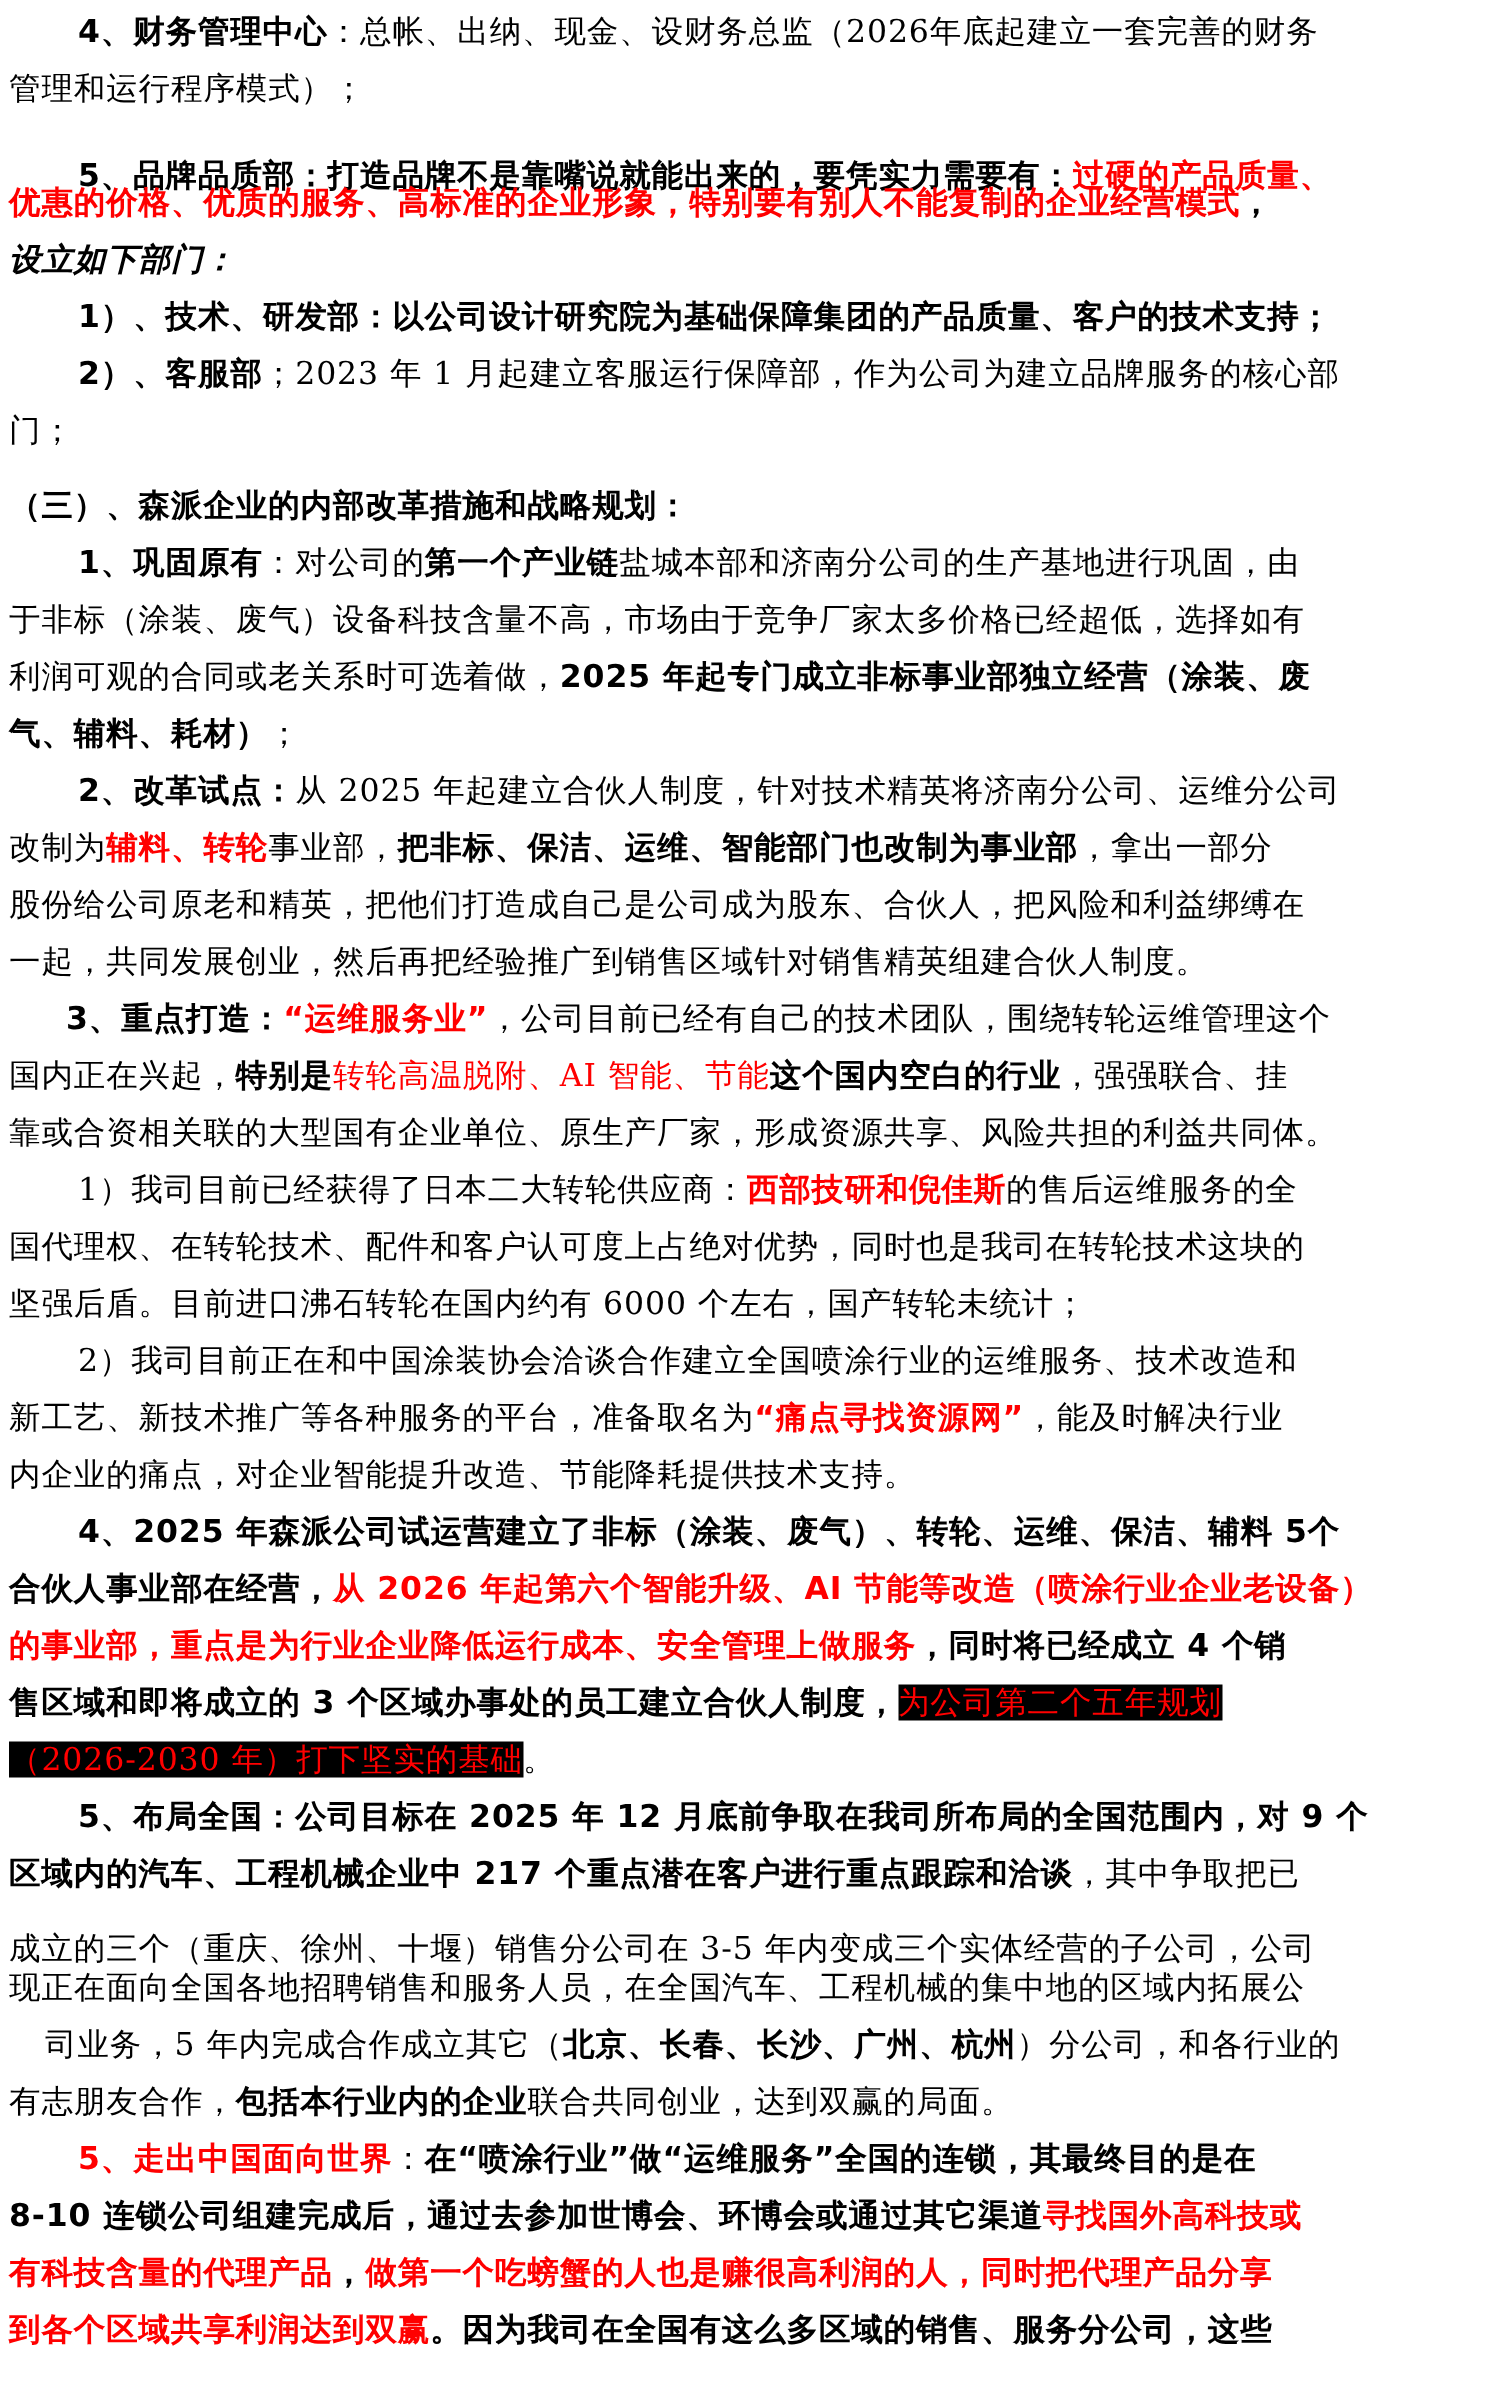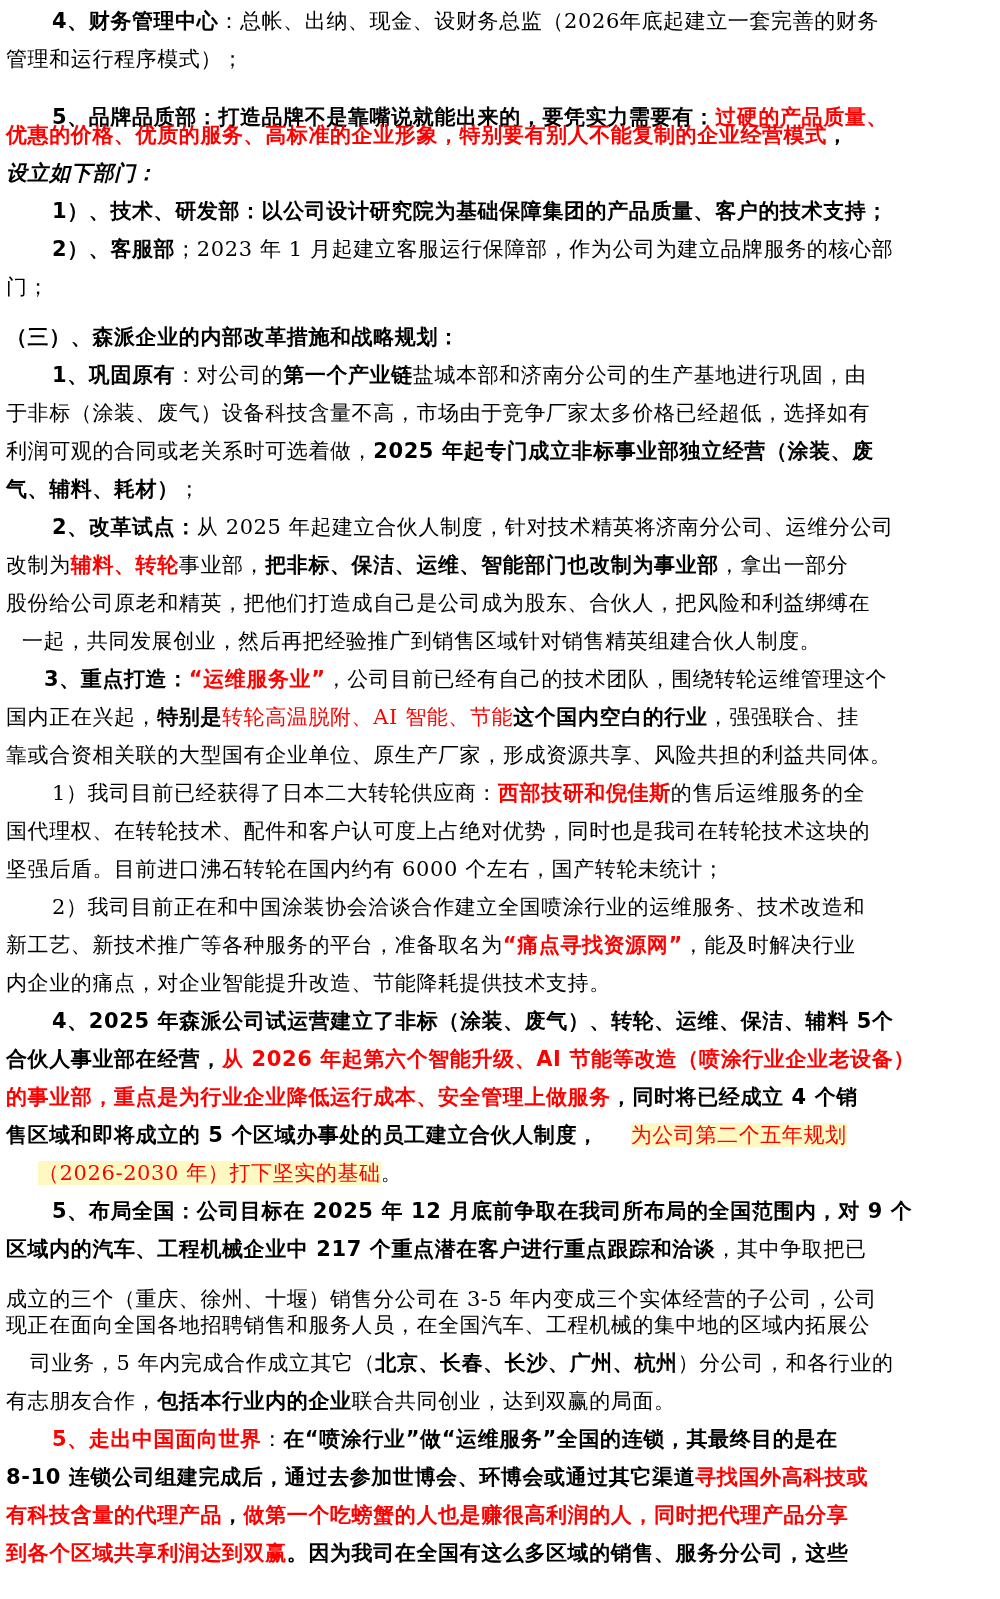--- a/index.html
+++ b/index.html
@@ -4,21 +4,21 @@
 <style>
   html, body { margin:0; padding:0; background:#ffffff; }
   body { width:1000px; height:1599px; overflow:hidden; position:relative;
          font-family:"DejaVu Serif","Liberation Serif",serif; color:#000; }
   .page { position:absolute; left:0; top:0; width:1000px; }
   .line { position:absolute; left:0; width:1000px; height:38px; line-height:38px;
           font-size:21px; white-space:nowrap; letter-spacing:0.6px; }
   .b { font-weight:bold; font-family:"DejaVu Sans","Liberation Sans",sans-serif; }
   .r { color:#ff0000; }
   .u { text-underline-offset:3px; }
-  .hl { background:#fef9c3;margin-left:32px; }
+  .hl { background:#000000; }
 </style>
 </head>
 <body>
 
 <div class="page" id="page">
     <div class="line" style="top: 2px; padding-left: 52px;"><span style="display: inline-block; transform-origin: 0px 50%;"><span class="b">4、财务管理中心</span><span class="">：总帐、出纳、现金、设财务总监（2026年底起建立一套完善的财务</span></span></div>
     <div class="line" style="top: 40px; padding-left: 6px;"><span style="display: inline-block; transform-origin: 0px 50%;"><span class="">管理和运行程序模式）；</span></span></div>
     <div class="line" style="top: 78px; padding-left: 52px;"><span style="display: inline-block; transform-origin: 0px 50%; margin-top: 20px;"><span class="b">5、品牌品质部：打造品牌不是靠嘴说就能出来的，要凭实力需要有：</span><span class="b r">过硬的产品质量、</span></span></div>
     <div class="line" style="top: 116px; padding-left: 6px;"><span style="display: inline-block; transform-origin: 0px 50%;"><span class="b r">优惠的价格、优质的服务、高标准的企业形象，特别要有别人不能复制的企业经营模式</span><span class="b">，</span></span></div>
     <div class="line" style="top: 154px; padding-left: 6px;"><span style="display: inline-block; transform-origin: 0px 50%; font-style: italic;"><span class="b">设立如下部门：</span></span></div>
@@ -26,34 +26,34 @@
     <div class="line" style="top: 230px; padding-left: 52px;"><span style="display: inline-block; transform-origin: 0px 50%;"><span class="b">2）、客服部</span><span class="">；2023 年 1 月起建立客服运行保障部，作为公司为建立品牌服务的核心部</span></span></div>
     <div class="line" style="top: 268px; padding-left: 6px;"><span style="display: inline-block; transform-origin: 0px 50%;"><span class="">门；</span></span></div>
     <div class="line" style="top: 318px; padding-left: 6px;"><span style="display: inline-block; transform-origin: 0px 50%;"><span class="b">（三）、森派企业的内部改革措施和战略规划：</span></span></div>
     <div class="line" style="top: 356px; padding-left: 52px;"><span style="display: inline-block; transform-origin: 0px 50%;"><span class="b">1、巩固原有</span><span class="">：对公司的</span><span class="b">第一个产业链</span><span class="">盐城本部和济南分公司的生产基地进行巩固，由</span></span></div>
     <div class="line" style="top: 394px; padding-left: 6px;"><span style="display: inline-block; transform-origin: 0px 50%;"><span class="">于非标（涂装、废气）设备科技含量不高，市场由于竞争厂家太多价格已经超低，选择如有</span></span></div>
     <div class="line" style="top: 432px; padding-left: 6px;"><span style="display: inline-block; transform-origin: 0px 50%;"><span class="">利润可观的合同或老关系时可选着做，</span><span class="b">2025 年起专门成立非标事业部独立经营（涂装、废</span></span></div>
     <div class="line" style="top: 470px; padding-left: 6px;"><span style="display: inline-block; transform-origin: 0px 50%;"><span class="b">气、辅料、耗材）</span><span class="">；</span></span></div>
     <div class="line" style="top: 508px; padding-left: 52px;"><span style="display: inline-block; transform-origin: 0px 50%;"><span class="b">2、改革试点：</span><span class="">从 2025 年起建立合伙人制度，针对技术精英将济南分公司、运维分公司</span></span></div>
     <div class="line" style="top: 546px; padding-left: 6px;"><span style="display: inline-block; transform-origin: 0px 50%;"><span class="">改制为</span><span class="b r">辅料、转轮</span><span class="">事业部，</span><span class="b">把非标、保洁、运维、智能部门也改制为事业部</span><span class="">，拿出一部分</span></span></div>
     <div class="line" style="top: 584px; padding-left: 6px;"><span style="display: inline-block; transform-origin: 0px 50%;"><span class="">股份给公司原老和精英，把他们打造成自己是公司成为股东、合伙人，把风险和利益绑缚在</span></span></div>
-    <div class="line" style="top: 622px; padding-left: 6px;"><span style="display: inline-block; transform-origin: 0px 50%; margin-left: 16px;"><span class="">一起，共同发展创业，然后再把经验推广到销售区域针对销售精英组建合伙人制度。</span></span></div>
+    <div class="line" style="top: 622px; padding-left: 6px;"><span style="display: inline-block; transform-origin: 0px 50%;"><span class="">一起，共同发展创业，然后再把经验推广到销售区域针对销售精英组建合伙人制度。</span></span></div>
     <div class="line" style="top: 660px; padding-left: 44px;"><span style="display: inline-block; transform-origin: 0px 50%;"><span class="b">3、重点打造：</span><span class="b r">“运维服务业”</span><span class="">，公司目前已经有自己的技术团队，围绕转轮运维管理这个</span></span></div>
     <div class="line" style="top: 698px; padding-left: 6px;"><span style="display: inline-block; transform-origin: 0px 50%;"><span class="">国内正在兴起，</span><span class="b">特别是</span><span class="r u">转轮高温脱附、AI 智能、节能</span><span class="b">这个国内空白的行业</span><span class="">，强强联合、挂</span></span></div>
     <div class="line" style="top: 736px; padding-left: 6px;"><span style="display: inline-block; transform-origin: 0px 50%;"><span class="">靠或合资相关联的大型国有企业单位、原生产厂家，形成资源共享、风险共担的利益共同体。</span></span></div>
     <div class="line" style="top: 774px; padding-left: 52px;"><span style="display: inline-block; transform-origin: 0px 50%;"><span class="">1）我司目前已经获得了日本二大转轮供应商：</span><span class="b r">西部技研和倪佳斯</span><span class="">的售后运维服务的全</span></span></div>
     <div class="line" style="top: 812px; padding-left: 6px;"><span style="display: inline-block; transform-origin: 0px 50%;"><span class="">国代理权、在转轮技术、配件和客户认可度上占绝对优势，同时也是我司在转轮技术这块的</span></span></div>
     <div class="line" style="top: 850px; padding-left: 6px;"><span style="display: inline-block; transform-origin: 0px 50%;"><span class="">坚强后盾。目前进口沸石转轮在国内约有 6000 个左右，国产转轮未统计；</span></span></div>
     <div class="line" style="top: 888px; padding-left: 52px;"><span style="display: inline-block; transform-origin: 0px 50%;"><span class="">2）我司目前正在和中国涂装协会洽谈合作建立全国喷涂行业的运维服务、技术改造和</span></span></div>
     <div class="line" style="top: 926px; padding-left: 6px;"><span style="display: inline-block; transform-origin: 0px 50%;"><span class="">新工艺、新技术推广等各种服务的平台，准备取名为</span><span class="b r">“痛点寻找资源网”</span><span class="">，能及时解决行业</span></span></div>
     <div class="line" style="top: 964px; padding-left: 6px;"><span style="display: inline-block; transform-origin: 0px 50%;"><span class="">内企业的痛点，对企业智能提升改造、节能降耗提供技术支持。</span></span></div>
     <div class="line" style="top: 1002px; padding-left: 52px;"><span style="display: inline-block; transform-origin: 0px 50%;"><span class="b">4、2025 年森派公司试运营建立了</span><span class="b u">非标（涂装、废气）、转轮、运维、保洁、辅料 5</span><span class="b">个</span></span></div>
     <div class="line" style="top: 1040px; padding-left: 6px;"><span style="display: inline-block; transform-origin: 0px 50%;"><span class="b">合伙人事业部在经营，</span><span class="b r u">从 2026 年起第六个智能升级、AI 节能等改造（喷涂行业企业老设备）</span></span></div>
     <div class="line" style="top: 1078px; padding-left: 6px;"><span style="display: inline-block; transform-origin: 0px 50%;"><span class="b r u">的事业部，重点是为行业企业降低运行成本、安全管理上做服务</span><span class="b">，同时将已经成立 4 个销</span></span></div>
-    <div class="line" style="top: 1116px; padding-left: 6px;"><span style="display: inline-block; transform-origin: 0px 50%;"><span class="b">售区域和即将成立的 5 个区域办事处的员工建立合伙人制度，</span><span class="r hl">为公司第二个五年规划</span></span></div>
+    <div class="line" style="top: 1116px; padding-left: 6px;"><span style="display: inline-block; transform-origin: 0px 50%;"><span class="b">售区域和即将成立的 3 个区域办事处的员工建立合伙人制度，</span><span class="r hl">为公司第二个五年规划</span></span></div>
     <div class="line" style="top: 1154px; padding-left: 6px;"><span style="display: inline-block; transform-origin: 0px 50%;"><span class="r hl">（2026-2030 年）打下坚实的基础</span><span class="">。</span></span></div>
     <div class="line" style="top: 1192px; padding-left: 52px;"><span style="display: inline-block; transform-origin: 0px 50%;"><span class="b">5、布局全国：公司目标在 2025 年 12 月底前争取在我司所布局的全国范围内，对 9 个</span></span></div>
     <div class="line" style="top: 1230px; padding-left: 6px;"><span style="display: inline-block; transform-origin: 0px 50%;"><span class="b">区域内的汽车、工程机械企业中 217 个重点潜在客户进行重点跟踪和洽谈</span><span class="">，其中争取把已</span></span></div>
     <div class="line" style="top: 1268px; padding-left: 6px;"><span style="display: inline-block; transform-origin: 0px 50%; margin-top: 12px;"><span class="">成立的三个（重庆、徐州、十堰）销售分公司在 3-5 年内变成三个实体经营的子公司，公司</span></span></div>
     <div class="line" style="top: 1306px; padding-left: 6px;"><span style="display: inline-block; transform-origin: 0px 50%;"><span class="">现正在面向全国各地招聘销售和服务人员，在全国汽车、工程机械的集中地的区域内拓展公</span></span></div>
     <div class="line" style="top: 1344px; padding-left: 6px;"><span style="display: inline-block; transform-origin: 0px 50%; margin-left: 24px;"><span class="">司业务，5 年内完成合作成立其它（</span><span class="b">北京、长春、长沙、广州、杭州</span><span class="">）分公司，和各行业的</span></span></div>
     <div class="line" style="top: 1382px; padding-left: 6px;"><span style="display: inline-block; transform-origin: 0px 50%; text-align: center;"><span class="">有志朋友合作，</span><span class="b">包括本行业内的企业</span><span class="">联合共同创业，达到双赢的局面。</span></span></div>
     <div class="line" style="top: 1420px; padding-left: 52px;"><span style="display: inline-block; transform-origin: 0px 50%;"><span class="b r">5、走出中国面向世界</span><span class="">：</span><span class="b">在“喷涂行业”做“运维服务”全国的连锁，其最终目的是在</span></span></div>
     <div class="line" style="top: 1458px; padding-left: 6px;"><span style="display: inline-block; transform-origin: 0px 50%;"><span class="b">8-10 连锁公司组建完成后，通过去参加世博会、环博会或通过其它渠道</span><span class="b r u">寻找国外高科技或</span></span></div>
     <div class="line" style="top: 1496px; padding-left: 6px;"><span style="display: inline-block; transform-origin: 0px 50%;"><span class="b r u">有科技含量的代理产品</span><span class="b">，</span><span class="b r u">做第一个吃螃蟹的人也是赚很高利润的人，同时把代理产品分享</span></span></div>

